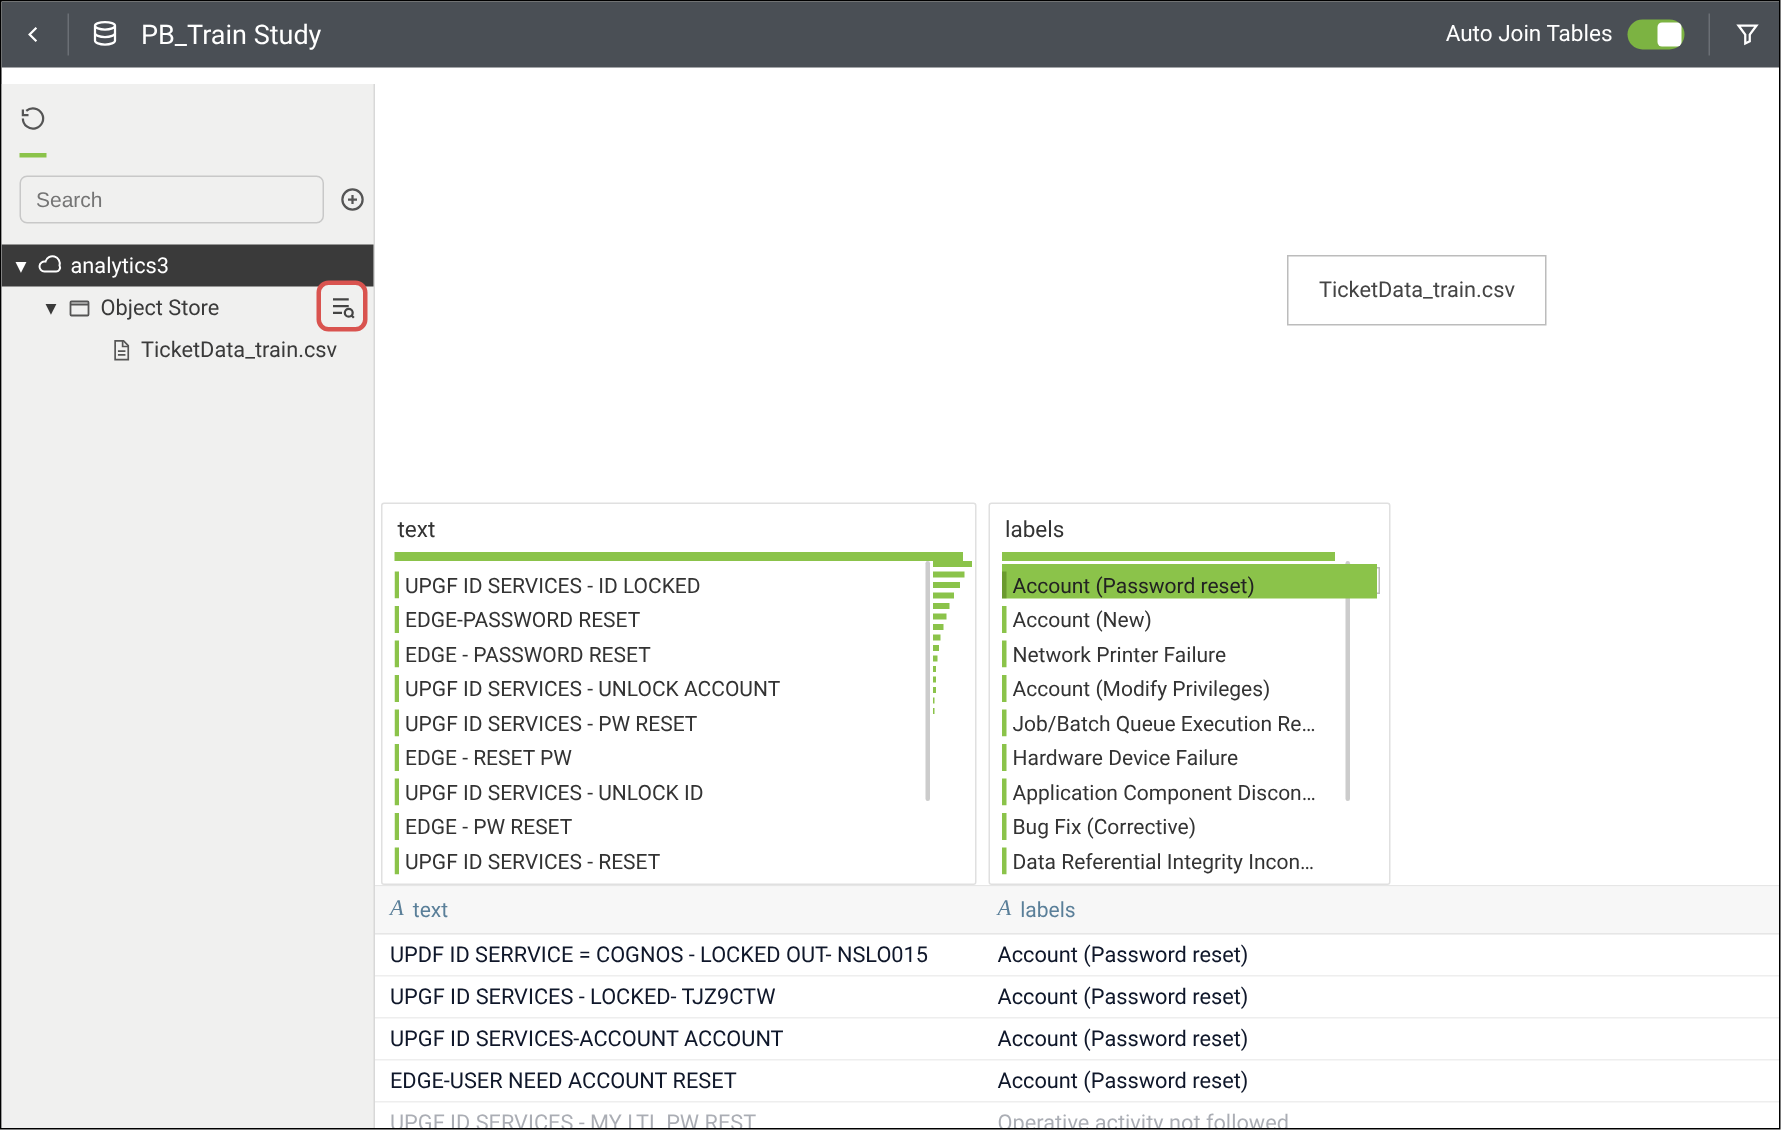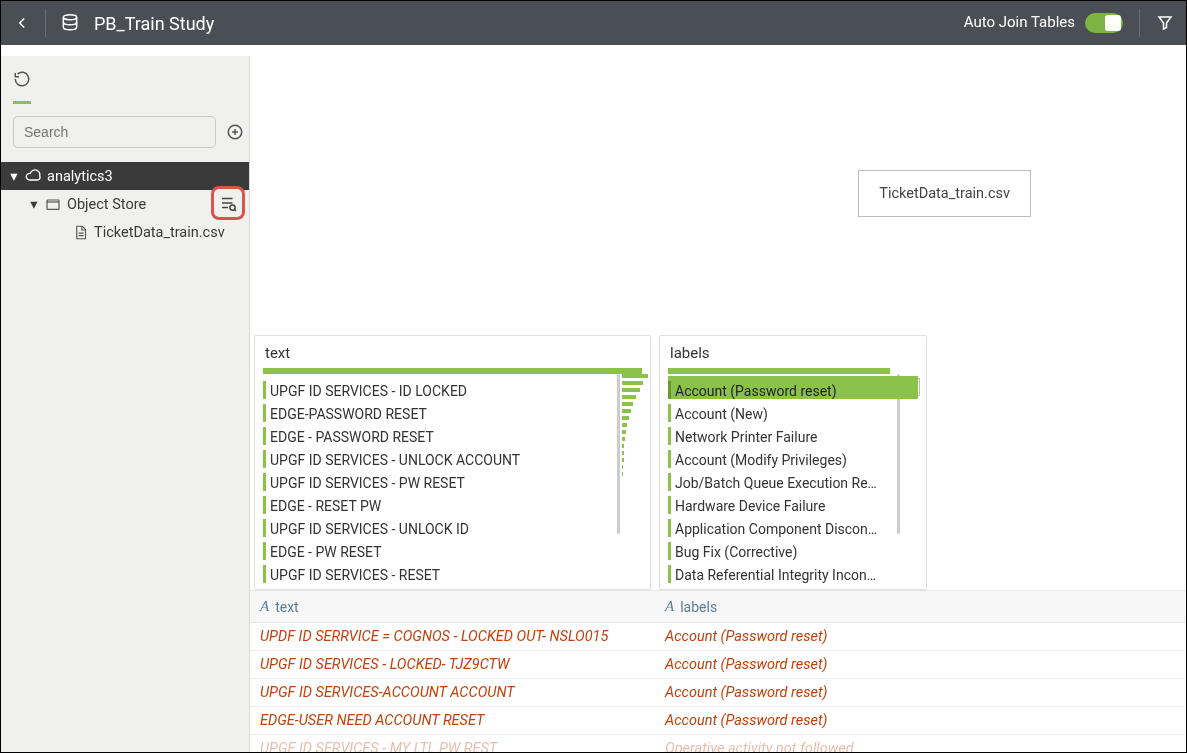--- a/index.html
+++ b/index.html
@@ -61,21 +61,21 @@
 .spark .bar { background: #8bc34a; height: 4px; margin-bottom: 3px; }
 .check-box { position: absolute; right: 6px; top: 42px; width: 18px; height: 18px; border: 1px solid #bbb; background: #fff; }
 .panel2 .mini-scroll { right: 26px; }
 
 
 .table { border-top: 1px solid #e6e6e6; }
 .thead { display: flex; background: #f7f7f7; height: 32px; align-items: center; border-bottom: 1px solid #e6e6e6; }
 .th { display: flex; align-items: center; gap: 6px; padding: 0 10px; font-size: 14px; color: #5a7f99; }
 .th1 { width: 405px; }
 .th .A { font-family: Georgia, serif; font-style: italic; font-size: 15px; }
-.trow { display: flex; height: 28px; align-items: center; border-bottom: 1px solid #eee; font-size: 14.5px; color: #c2410c; font-style: italic; }
+.trow { display: flex; height: 28px; align-items: center; border-bottom: 1px solid #eee; font-size: 14.5px; color: #0f172a; }
 .td1 { width: 405px; padding: 0 10px; }
 .td2 { padding: 0 10px; }
 .trow.cut { opacity: 0.35; }
 </style>
 </head>
 <body>
 
 <div class="header">
   <div class="header-left">
     <span class="back-icon">

